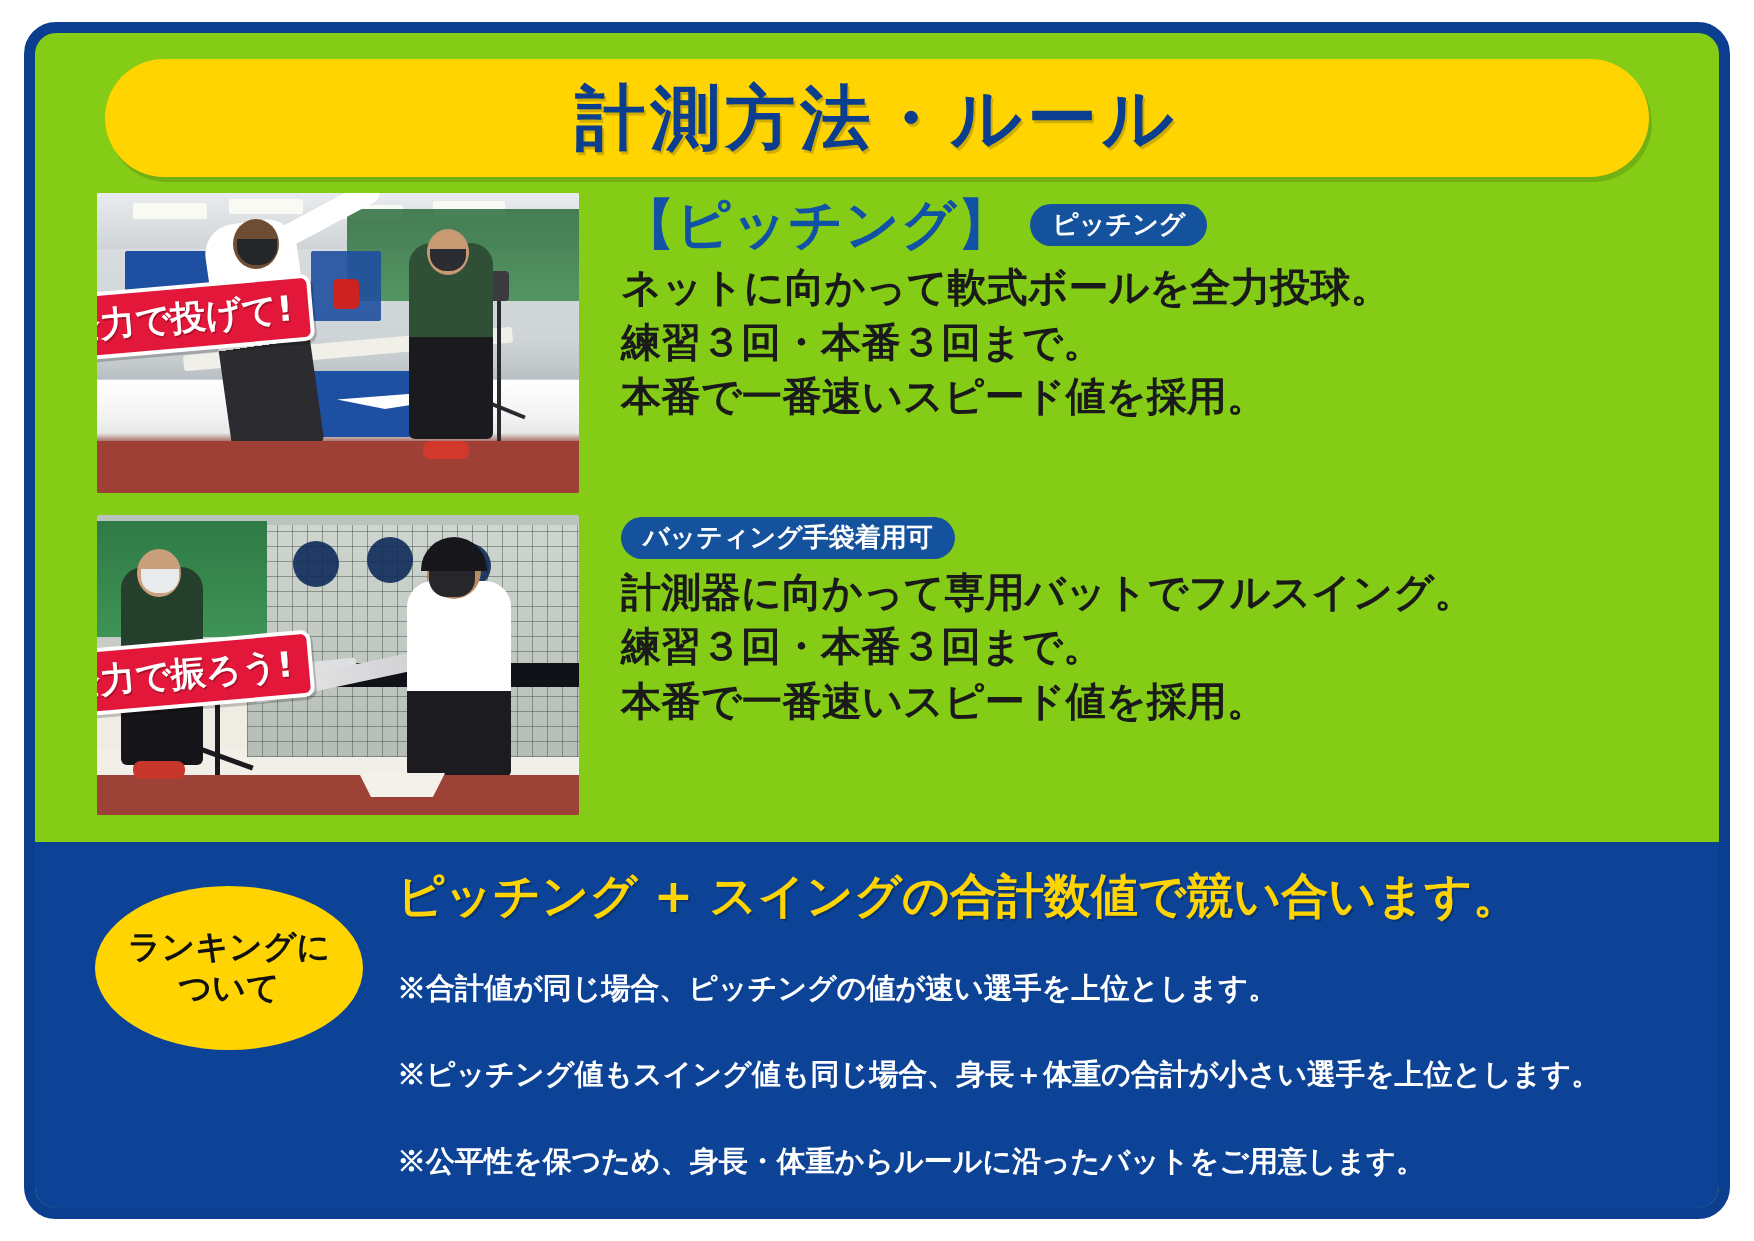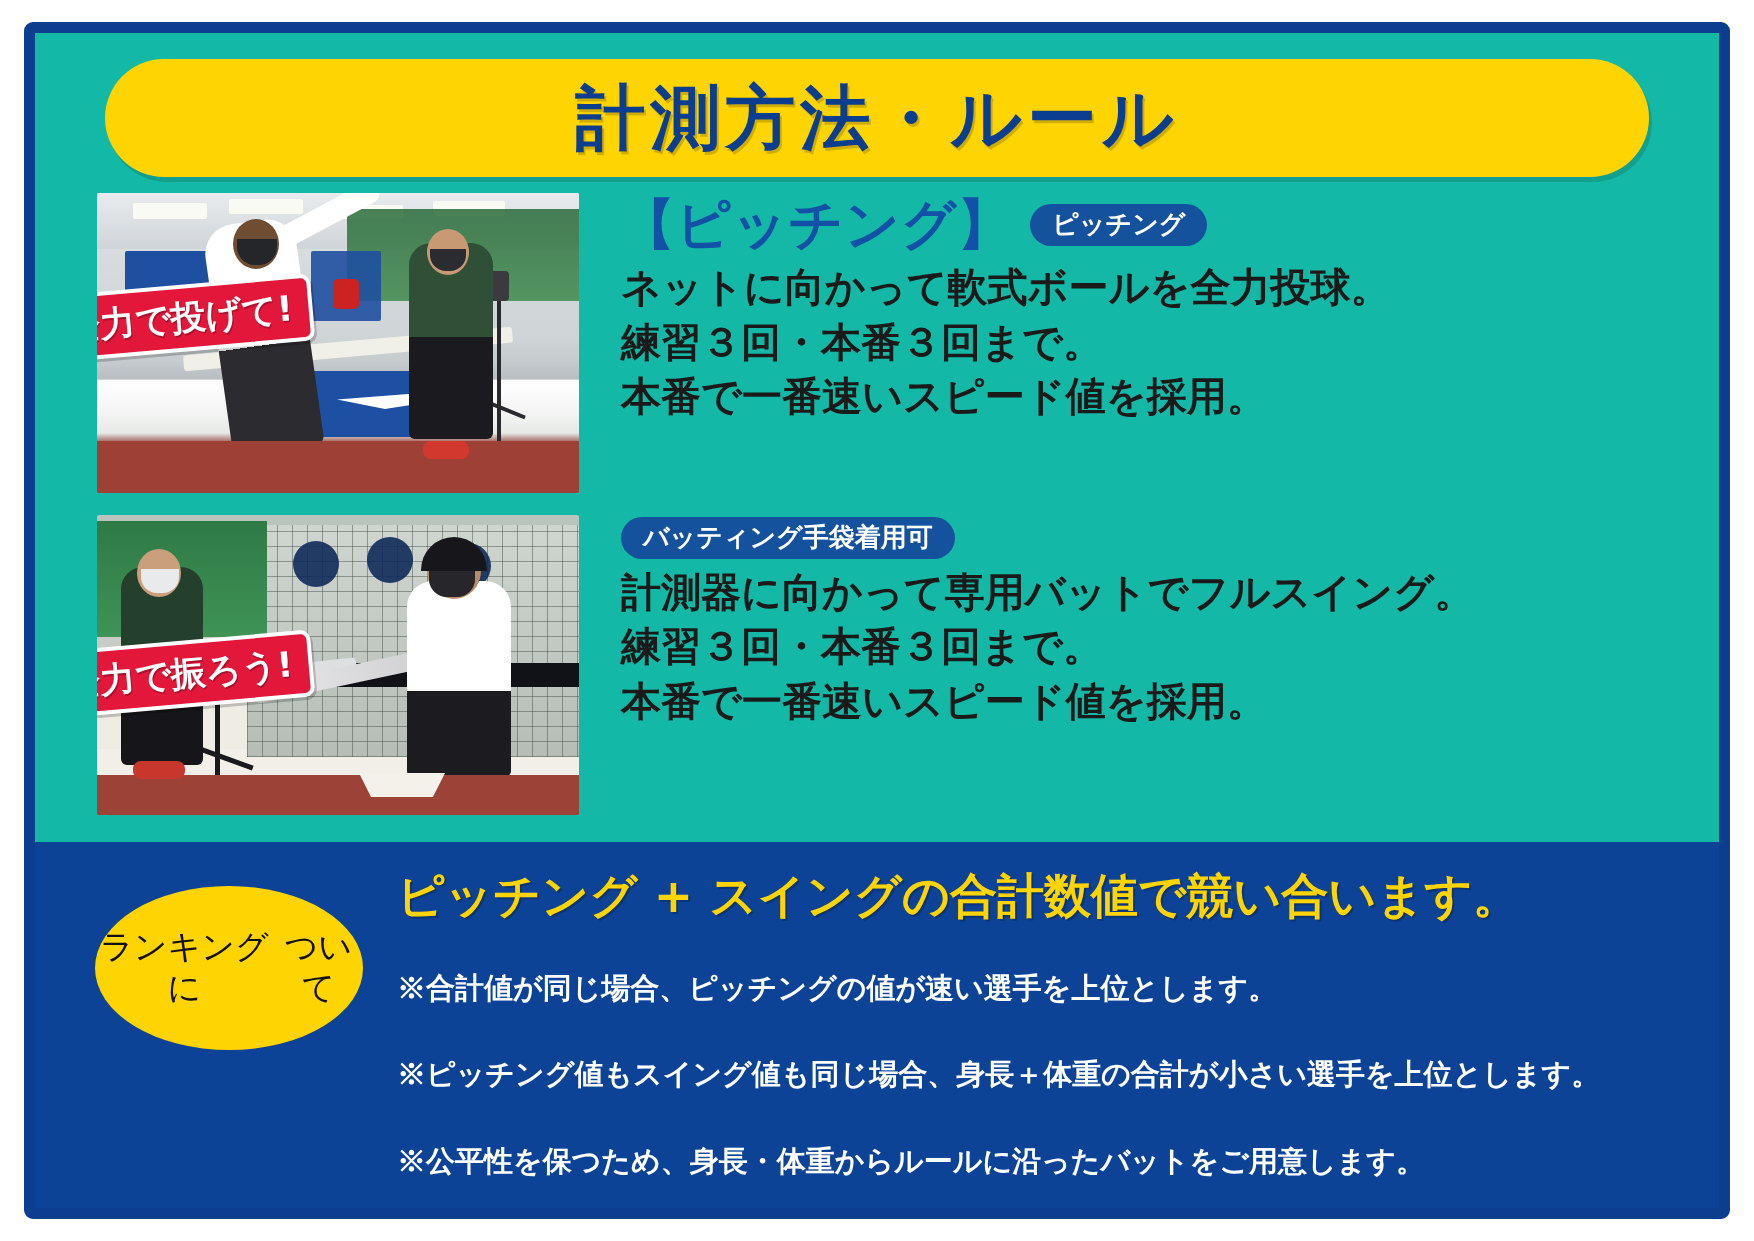--- a/index.html
+++ b/index.html
@@ -19,22 +19,22 @@
     height: 1241px;
     background: #ffffff;
     padding: 22px 24px;
   }
 
   .frame {
     position: relative;
     width: 100%;
     height: 100%;
     border: 11px solid #0b3e8f;
-    border-radius: 9px;
-    background: #14b8a6;
+    border-radius: 32px;
+    background: #84cc16;
     overflow: hidden;
     display: flex;
     flex-direction: column;
   }
 
   
   .title-wrap {
     padding: 26px 70px 6px 70px;
   }
   .title-pill {
@@ -333,25 +333,25 @@
     align-items: flex-start;
     gap: 34px;
   }
   .rank-ellipse {
     flex: 0 0 268px;
     height: 164px;
     margin-top: 22px;
     background: #ffd400;
     border-radius: 50%;
     display: flex;
-    flex-direction: row;
+    flex-direction: column;
     align-items: center;
     justify-content: center;
     color: #111111;
-    font-weight: normal;
+    font-weight: bold;
     font-size: 33px;
     line-height: 1.22;
     text-align: center;
     font-family: "DejaVu Sans", "Liberation Sans", sans-serif;
   }
   .footer-right { flex: 1; min-width: 0; padding-top: 4px; }
   .footer-head {
     color: #ffd400;
     font-size: 47px;
     font-weight: bold;

